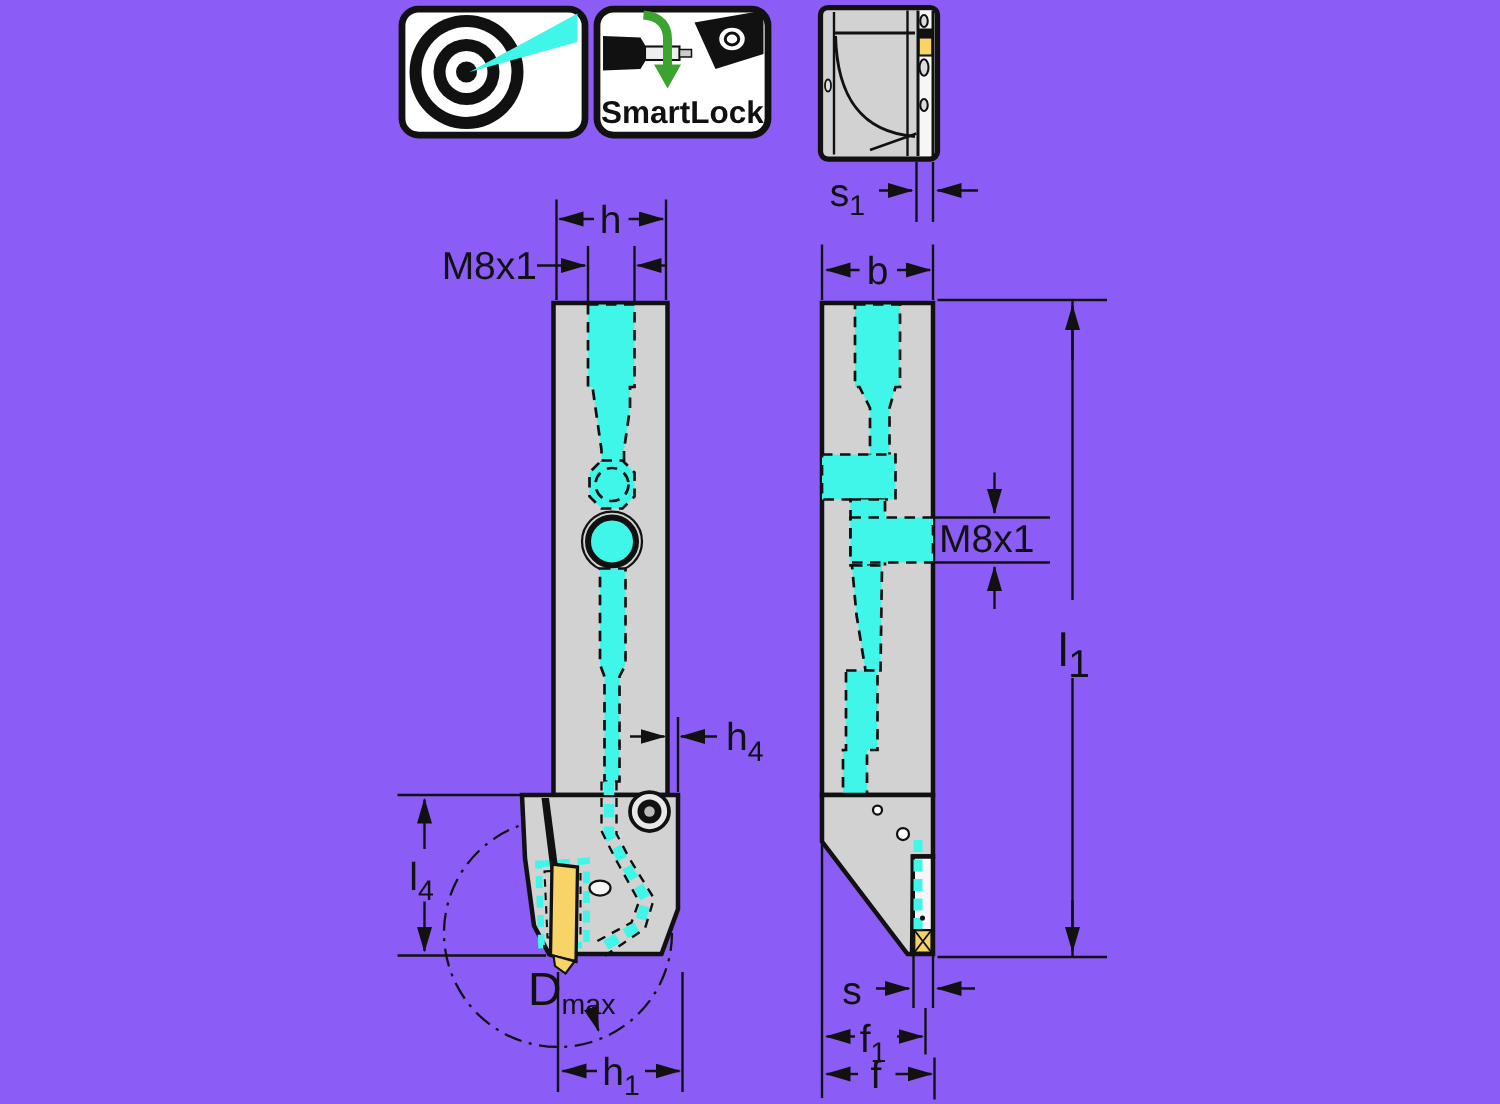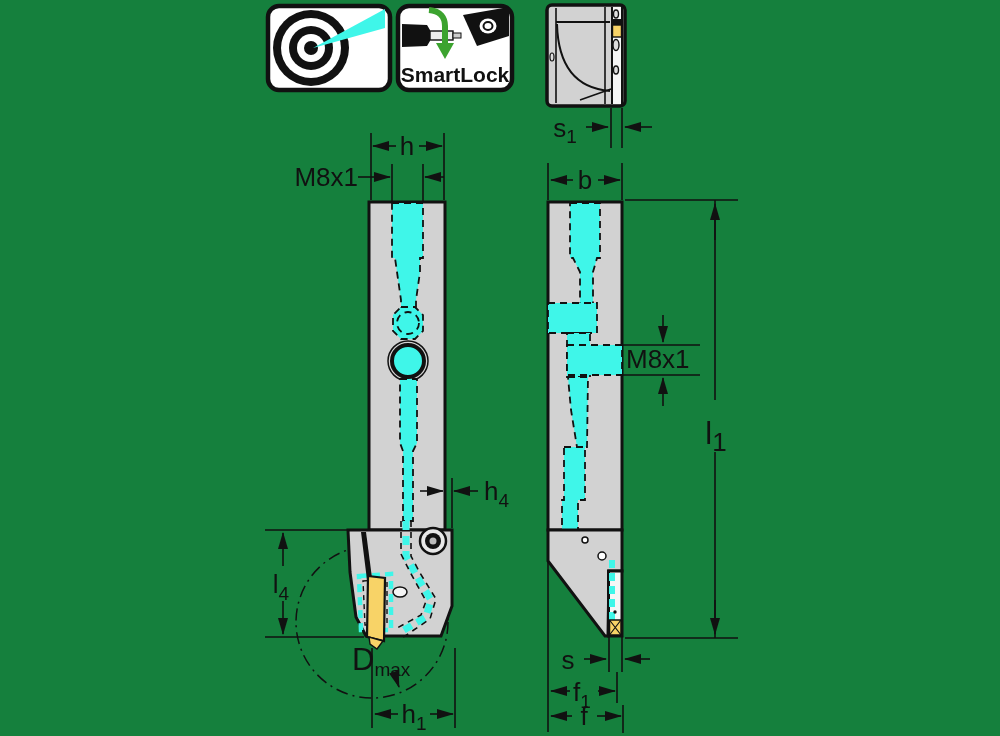--- a/index.html
+++ b/index.html
@@ -1,16 +1,16 @@
 <!DOCTYPE html>
 <html><head>
 <meta charset="utf-8">
 <style>
   html,body{margin:0;padding:0;background:#ffffff;}
-  #stage{position:relative;width:1000px;height:736px;background:#15803d;overflow:hidden;
+  #stage{position:relative;width:1000px;height:736px;background:#8b5cf6;overflow:hidden;
          font-family:"Liberation Sans", sans-serif;}
   svg{position:absolute;left:0;top:0;}
   text{font-family:"Liberation Sans", sans-serif;fill:#111;}
   .dim{font-size:26px;}
   .dim-sub{font-size:19px;}
   .dim-big{font-size:31px;}
   .smartlock-label{font-size:21px;font-weight:bold;}
   .thin{stroke:#111;stroke-width:1.6;fill:none;}
   .outline{stroke:#111;stroke-width:3;}
   .dash{stroke:#111;stroke-width:1.8;stroke-dasharray:7 5;}

